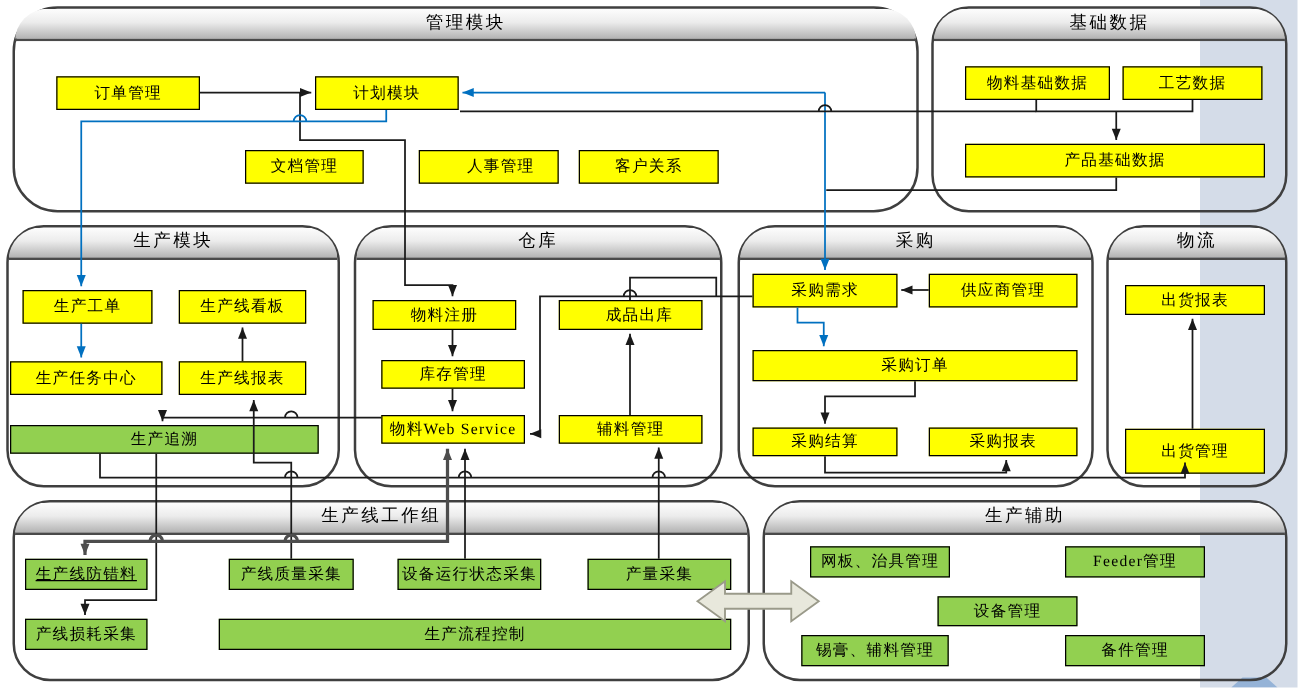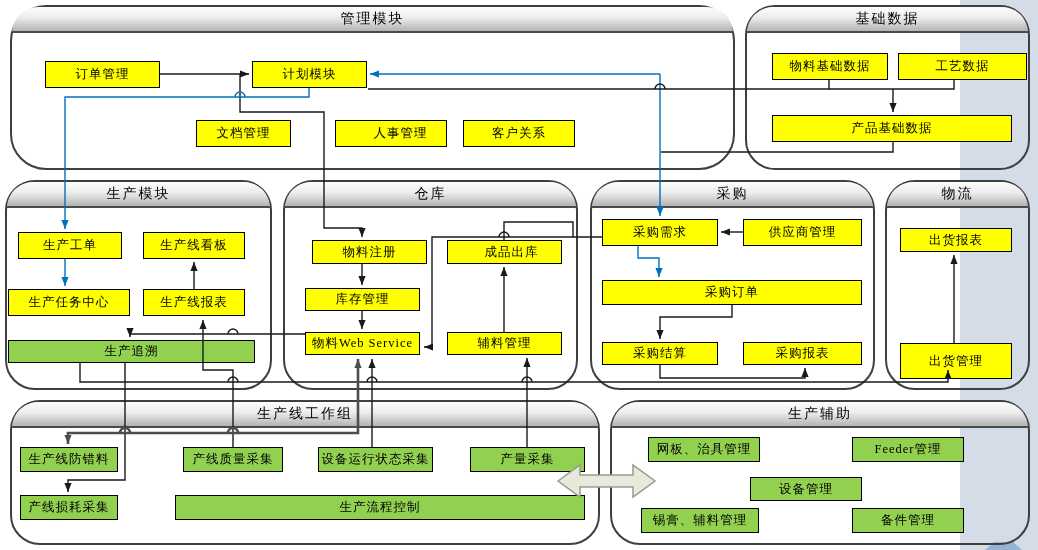--- a/index.html
+++ b/index.html
@@ -45,55 +45,55 @@
     </div>
     <div class="node" style="left: 45px; top: 61px; width: 115px; height: 27px;">订单管理</div>
     <div class="node" style="left: 252px; top: 61px; width: 115px; height: 27px;">计划模块</div>
     <div class="node" style="left: 196px; top: 120px; width: 95px; height: 27px;">文档管理</div>
     <div class="node" style="left: 335px; top: 120px; width: 112px; height: 27px; padding-left: 19px;">人事管理</div>
     <div class="node" style="left: 463px; top: 120px; width: 112px; height: 27px;">客户关系</div>
     <div class="container" style="left: 745px; top: 5px; width: 285px; height: 165px; border-radius: 30px;">
       <div class="titlebar" style="border-radius: 26px 26px 0px 0px;">基础数据</div>
     </div>
     <div class="node" style="left: 772px; top: 53px; width: 116px; height: 27px;">物料基础数据</div>
-    <div class="node" style="left: 898px; top: 53px; width: 129px; height: 27px;">工艺数据</div>
+    <div class="node" style="left: 898px; top: 53px; width: 112px; height: 27px;">工艺数据</div>
     <div class="node" style="left: 772px; top: 115px; width: 240px; height: 27px;">产品基础数据</div>
     <div class="container" style="left: 5px; top: 180px; width: 267px; height: 210px; border-radius: 30px;">
       <div class="titlebar" style="border-radius: 26px 26px 0px 0px;">生产模块</div>
     </div>
     <div class="node" style="left: 18px; top: 232px; width: 104px; height: 27px;">生产工单</div>
     <div class="node" style="left: 143px; top: 232px; width: 102px; height: 27px;">生产线看板</div>
     <div class="node" style="left: 8px; top: 289px; width: 122px; height: 27px;">生产任务中心</div>
     <div class="node" style="left: 143px; top: 289px; width: 102px; height: 27px;">生产线报表</div>
     <div class="node green" style="left: 8px; top: 340px; width: 247px; height: 23px;">生产追溯</div>
     <div class="container" style="left: 283px; top: 180px; width: 295px; height: 210px; border-radius: 30px;">
       <div class="titlebar" style="border-radius: 26px 26px 0px 0px;">仓库</div>
     </div>
-    <div class="node" style="left: 312px; top: 240px; width: 115px; height: 24px;">物料注册</div>
+    <div class="node" style="left: 298px; top: 240px; width: 115px; height: 24px;">物料注册</div>
     <div class="node" style="left: 305px; top: 288px; width: 115px; height: 23px;">库存管理</div>
     <div class="node" style="left: 305px; top: 332px; width: 115px; height: 23px;">物料Web Service</div>
     <div class="node" style="left: 447px; top: 240px; width: 115px; height: 24px; padding-left: 14px;">成品出库</div>
     <div class="node" style="left: 447px; top: 332px; width: 115px; height: 23px;">辅料管理</div>
     <div class="container" style="left: 590px; top: 180px; width: 285px; height: 210px; border-radius: 30px;">
       <div class="titlebar" style="border-radius: 26px 26px 0px 0px;">采购</div>
     </div>
     <div class="node" style="left: 602px; top: 219px; width: 116px; height: 27px;">采购需求</div>
     <div class="node" style="left: 743px; top: 219px; width: 119px; height: 27px;">供应商管理</div>
     <div class="node" style="left: 602px; top: 280px; width: 260px; height: 25px;">采购订单</div>
     <div class="node" style="left: 602px; top: 342px; width: 116px; height: 23px;">采购结算</div>
     <div class="node" style="left: 743px; top: 342px; width: 119px; height: 23px;">采购报表</div>
     <div class="container" style="left: 885px; top: 180px; width: 145px; height: 210px; border-radius: 30px;">
       <div class="titlebar" style="border-radius: 26px 26px 0px 0px;">物流</div>
     </div>
     <div class="node" style="left: 900px; top: 228px; width: 112px; height: 24px;">出货报表</div>
     <div class="node" style="left: 900px; top: 343px; width: 112px; height: 36px;">出货管理</div>
     <div class="container" style="left: 10px; top: 400px; width: 590px; height: 145px; border-radius: 30px;">
       <div class="titlebar" style="border-radius: 26px 26px 0px 0px;">生产线工作组</div>
     </div>
-    <div class="node green" style="left: 20px; top: 447px; width: 98px; height: 25px;">生产线防错料</div>
+    <div class="node green" style="left: 20px; top: 447px; width: 98px; height: 25px; text-decoration: underline;">生产线防错料</div>
     <div class="node green" style="left: 183px; top: 447px; width: 100px; height: 25px;">产线质量采集</div>
     <div class="node green" style="left: 318px; top: 447px; width: 115px; height: 25px;">设备运行状态采集</div>
     <div class="node green" style="left: 470px; top: 447px; width: 115px; height: 25px;">产量采集</div>
     <div class="node green" style="left: 20px; top: 495px; width: 98px; height: 25px;">产线损耗采集</div>
     <div class="node green" style="left: 175px; top: 495px; width: 410px; height: 25px;">生产流程控制</div>
     <div class="container" style="left: 610px; top: 400px; width: 420px; height: 145px; border-radius: 30px;">
       <div class="titlebar" style="border-radius: 26px 26px 0px 0px;">生产辅助</div>
     </div>
     <div class="node green" style="left: 648px; top: 437px; width: 112px; height: 25px;">网板、治具管理</div>
     <div class="node green" style="left: 852px; top: 437px; width: 112px; height: 25px;">Feeder管理</div>

